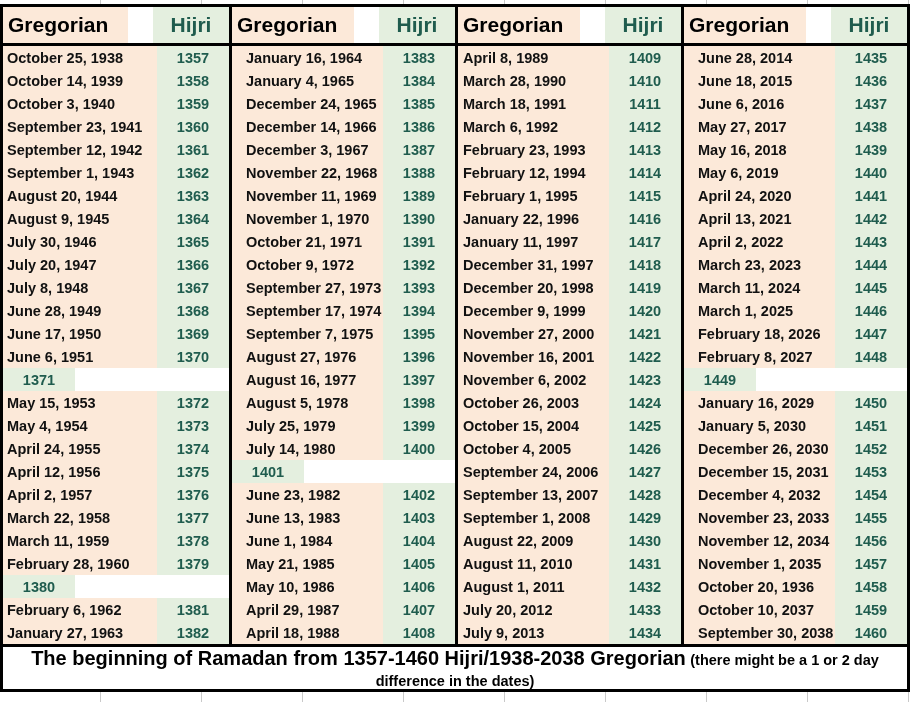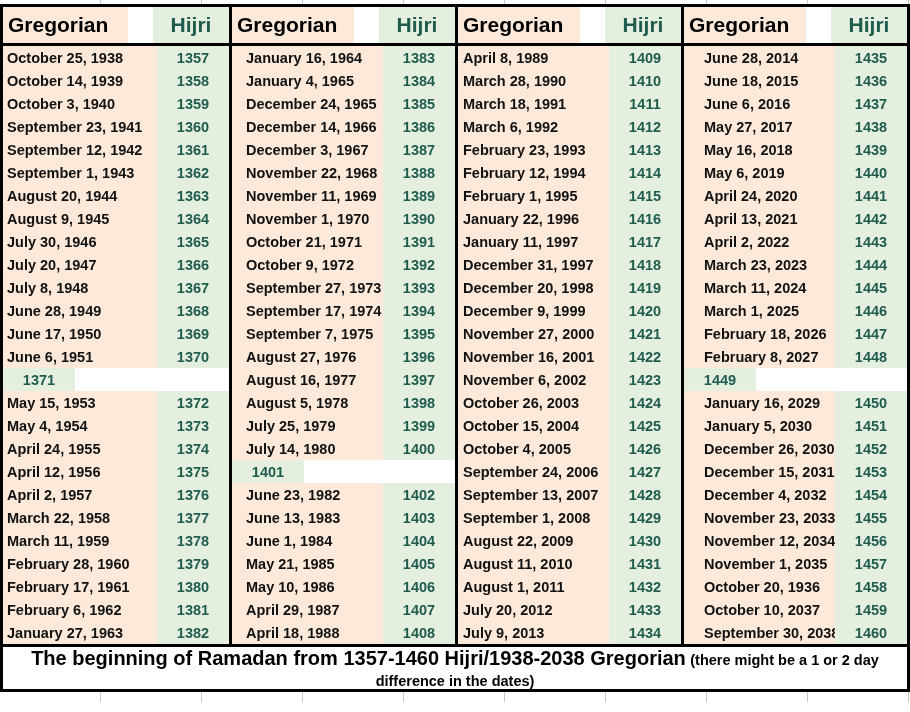--- a/index.html
+++ b/index.html
@@ -51,21 +51,21 @@
   }
   .h-cell{
     width:72px;background:var(--green);color:var(--dgreen);
     font-size:14.5px;font-weight:bold;display:flex;align-items:center;justify-content:center;
     white-space:nowrap;
   }
   
   .group:nth-child(1) .g-cell{padding-left:4px;}
   .group:nth-child(2) .g-cell{padding-left:14px;}
   .group:nth-child(3) .g-cell{padding-left:5px;}
-  .group:nth-child(4) .g-cell{padding-left:20px;}
+  .group:nth-child(4) .g-cell{padding-left:14px;}
 
   
   .caption-box{
     height:48px;box-sizing:border-box;border:3px solid #000;background:#fff;
     display:flex;align-items:center;justify-content:center;text-align:center;
     padding:2px 10px;
   }
   .caption-inner{line-height:1.25;}
   .caption-main{font-size:20px;font-weight:bold;color:#000;}
   .caption-note{font-size:14.5px;font-weight:bold;color:#000;}
@@ -170,21 +170,20 @@
           </div>
           <div class="row">
             <div class="g-cell">March 11, 1959</div>
             <div class="h-cell">1378</div>
           </div>
           <div class="row">
             <div class="g-cell">February 28, 1960</div>
             <div class="h-cell">1379</div>
           </div>
           <div class="row">
-            <div class="g-cell">February 17, 1961</div>
             <div class="h-cell">1380</div>
           </div>
           <div class="row">
             <div class="g-cell">February 6, 1962</div>
             <div class="h-cell">1381</div>
           </div>
           <div class="row">
             <div class="g-cell">January 27, 1963</div>
             <div class="h-cell">1382</div>
           </div>

